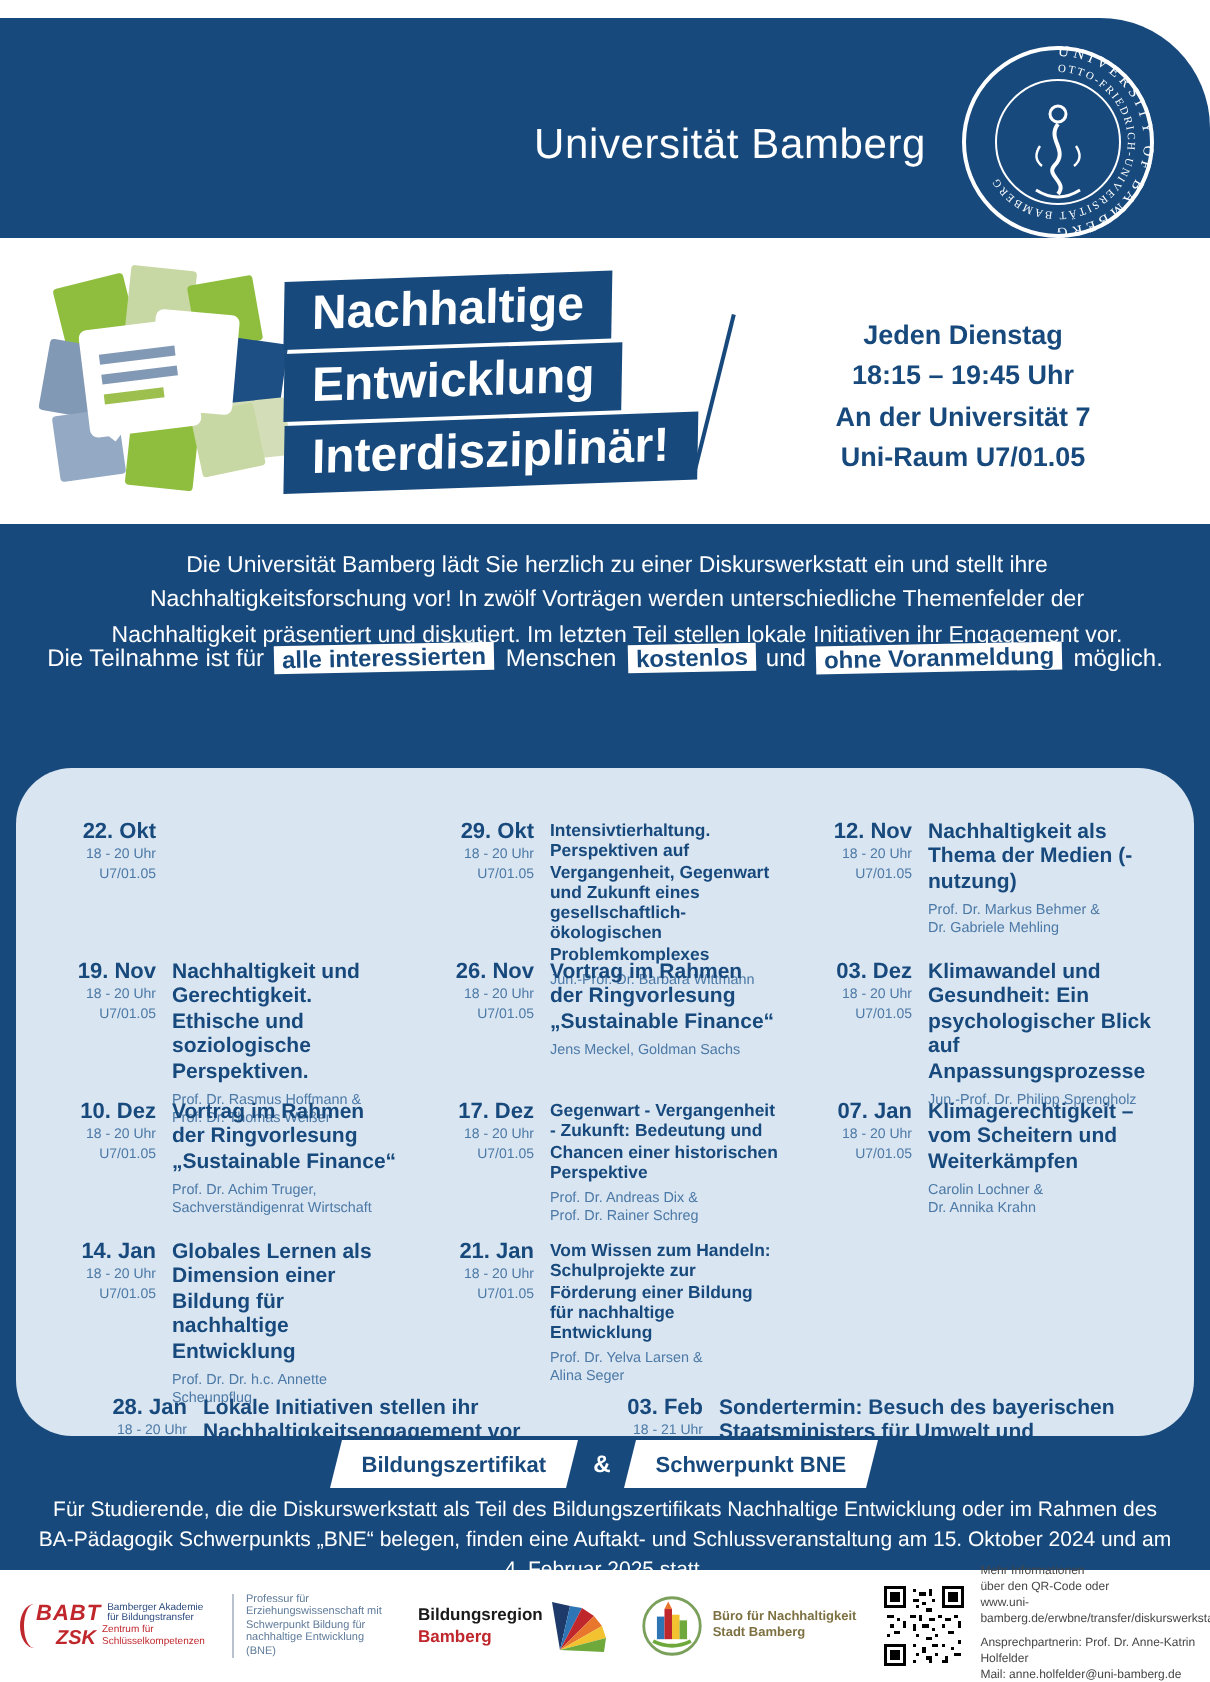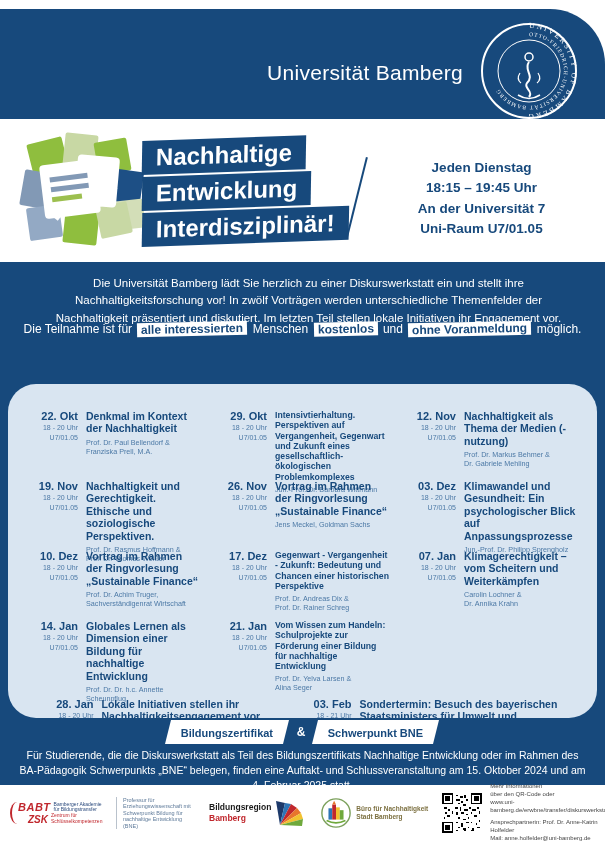--- a/index.html
+++ b/index.html
@@ -163,25 +163,20 @@
     </div>
 
     <div class="panel">
       <div class="grid">
 
         <div class="event">
           <div class="when">
             <div class="date">22. Okt</div>
             <div class="time">18 - 20 Uhr</div>
             <div class="room">U7/01.05</div>
-          </div>
-          <div class="what">
-            <div class="etitle">Denkmal im Kontext der Nachhaltigkeit</div>
-            <div class="espk pre">Prof. Dr. Paul Bellendorf &amp;
-Franziska Prell, M.A.</div>
           </div>
         </div>
 
         <div class="event small">
           <div class="when">
             <div class="date">29. Okt</div>
             <div class="time">18 - 20 Uhr</div>
             <div class="room">U7/01.05</div>
           </div>
           <div class="what">

